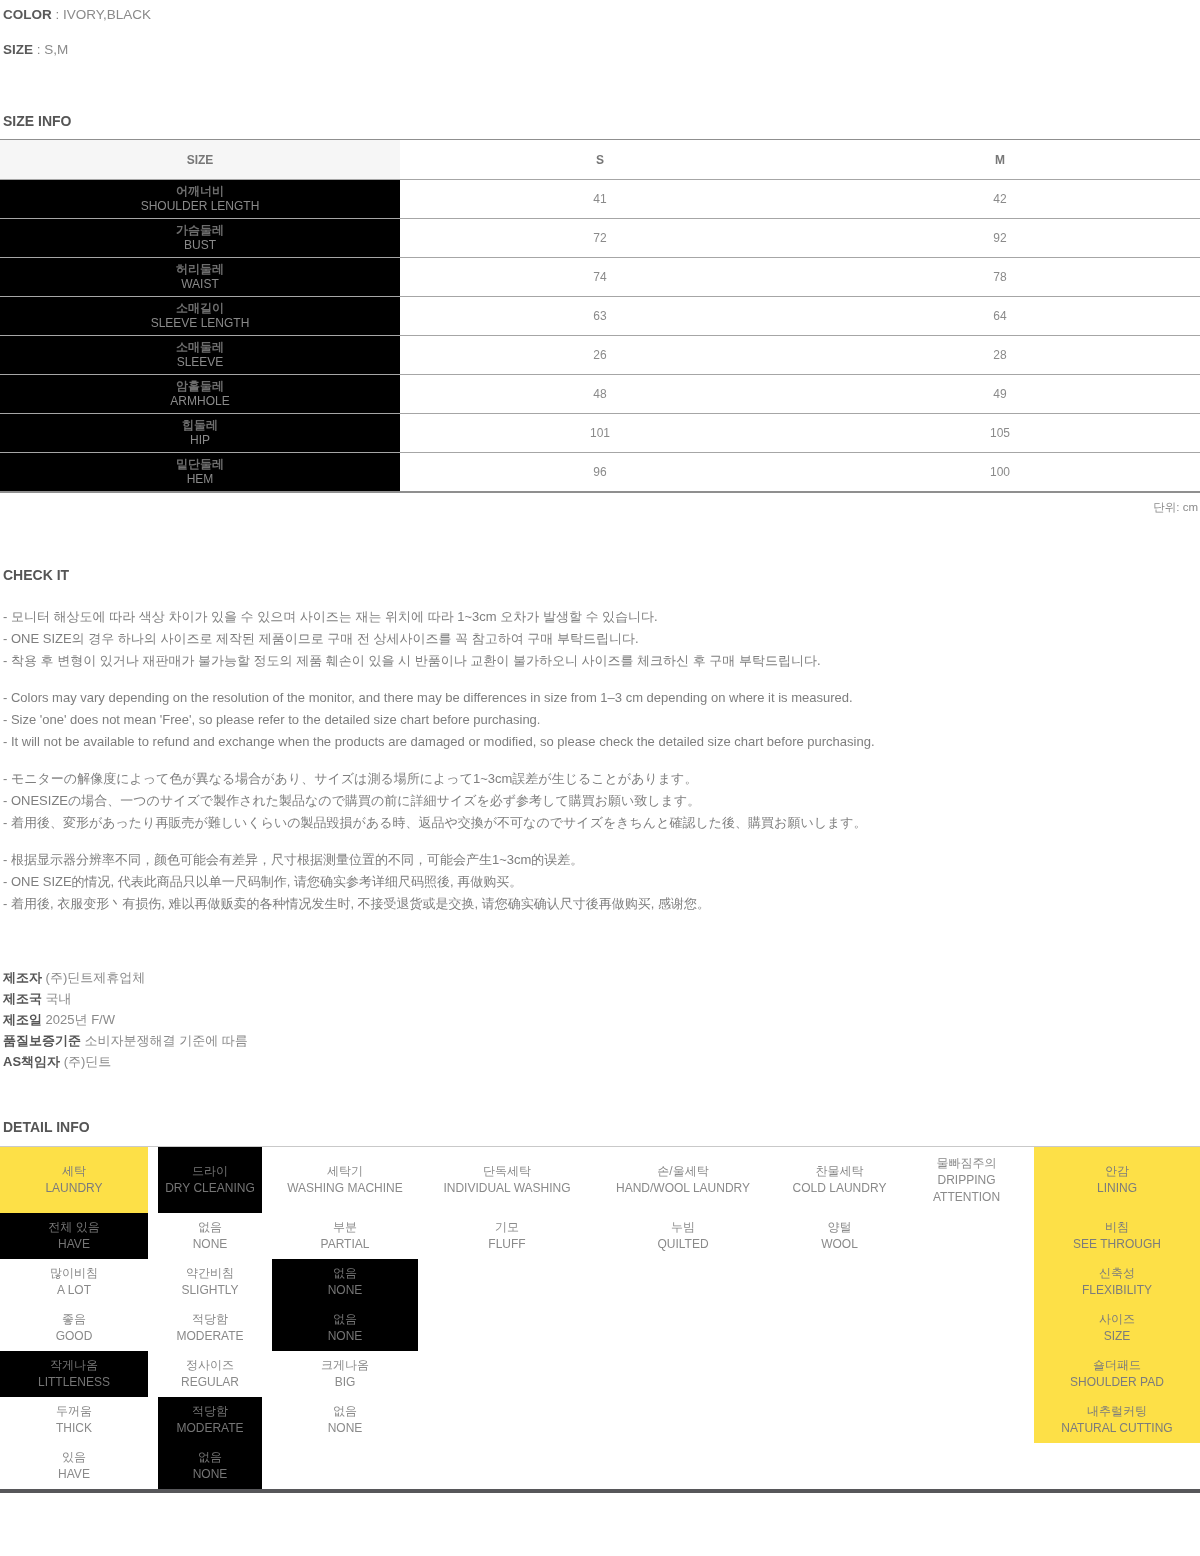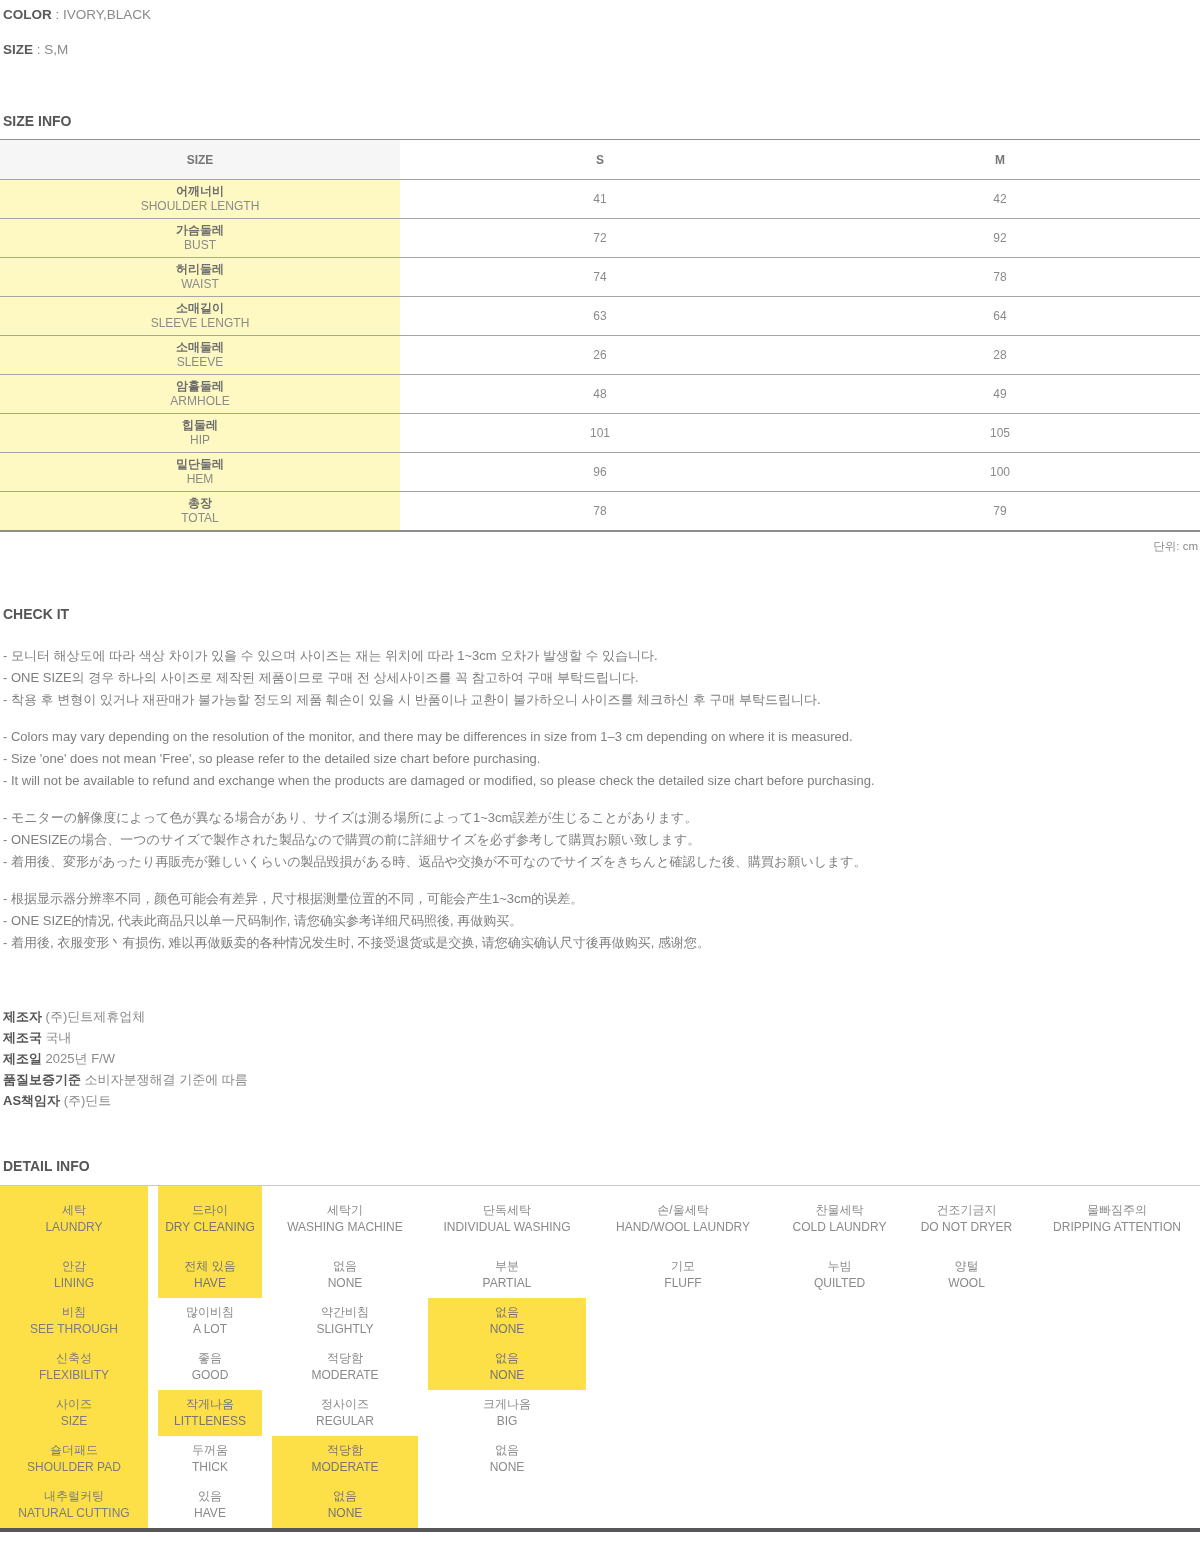--- a/index.html
+++ b/index.html
@@ -15,21 +15,21 @@
   #size-heading{margin-top:56px;}
 
   
   table.size-table{width:1200px;border-collapse:collapse;table-layout:fixed;margin-top:10px;
     border-top:1px solid #8f8f8f;border-bottom:2px solid #8f8f8f;}
   table.size-table td,table.size-table th{border-top:1px solid #a6a6a6;text-align:center;vertical-align:middle;
     font-weight:normal;font-size:12px;color:#8a8a8a;padding:0;}
   table.size-table tr.hdr th{height:39px;background:#f6f6f6;font-weight:bold;color:#777;border-top:none;}
   table.size-table tr.hdr td{height:39px;border-top:none;font-weight:bold;color:#777;}
   table.size-table td{height:38px;}
-  table.size-table td.lbl{background:#fef9c3;line-height:15px;}
+  table.size-table td.lbl{background:#000000;line-height:15px;}
   table.size-table td.lbl .ko{font-weight:bold;color:#6e6e6e;}
   table.size-table td.lbl .en{color:#8a8a8a;}
 
   .unit-note{font-size:11.5px;color:#8a8a8a;text-align:right;margin-top:7px;padding-right:2px;}
 
   
   #check-heading{margin-top:52px;}
   .check-groups{margin-top:23px;}
   .check-group{margin:0 0 15px 3px;}
   .check-group p{margin:0;font-size:13px;line-height:22px;color:#7e7e7e;}
@@ -42,21 +42,21 @@
   
   #detail-heading{margin-top:47px;}
   .detail-grid{margin-top:11px;width:1200px;display:grid;box-sizing:border-box;
     grid-template-columns:148px 104px 146px 158px 174px 119px 115px 166px;
     grid-template-rows:66px repeat(6,46px);
     column-gap:10px;row-gap:0;
     border-top:1px solid #c9c9c9;border-bottom:4px solid #57575a;}
   .dcell{display:flex;flex-direction:column;justify-content:center;align-items:center;
     text-align:center;font-size:12px;line-height:17px;color:#8a8a8a;}
   .dcell.lbl{background:#fde047;color:#7c7c7c;}
-  .dcell.sel{background:#fde047;color:#757575;}
+  .dcell.sel{background:#000000;color:#757575;}
 </style>
 </head>
 <body>
 
 <div class="page">
 
   <div class="top-info">
     <p class="info-line"><b>COLOR</b><span> : IVORY,BLACK</span></p>
     <p class="info-line"><b>SIZE</b><span> : S,M</span></p>
   </div>
@@ -131,28 +131,20 @@
       <td>101</td>
       <td>105</td>
     </tr>
     <tr>
       <td class="lbl">
             <div class="ko">밑단둘레</div>
             <div class="en">HEM</div>
           </td>
       <td>96</td>
       <td>100</td>
-    </tr>
-    <tr>
-      <td class="lbl">
-            <div class="ko">총장</div>
-            <div class="en">TOTAL</div>
-          </td>
-      <td>78</td>
-      <td>79</td>
     </tr>
   </tbody>
     </table>
 
   <div class="unit-note">단위: cm</div>
 
   <h2 class="sec-heading" id="check-heading">CHECK IT</h2>
 
   <div class="check-groups">
     <div class="check-group">
@@ -207,24 +199,20 @@
       </div>
     <div class="dcell">
         <div>손/울세탁</div>
         <div>HAND/WOOL LAUNDRY</div>
       </div>
     <div class="dcell">
         <div>찬물세탁</div>
         <div>COLD LAUNDRY</div>
       </div>
     <div class="dcell">
-        <div>건조기금지</div>
-        <div>DO NOT DRYER</div>
-      </div>
-    <div class="dcell">
         <div>물빠짐주의</div>
         <div>DRIPPING ATTENTION</div>
       </div>
 
     <div class="dcell lbl">
         <div>안감</div>
         <div>LINING</div>
       </div>
     <div class="dcell sel">
         <div>전체 있음</div>

